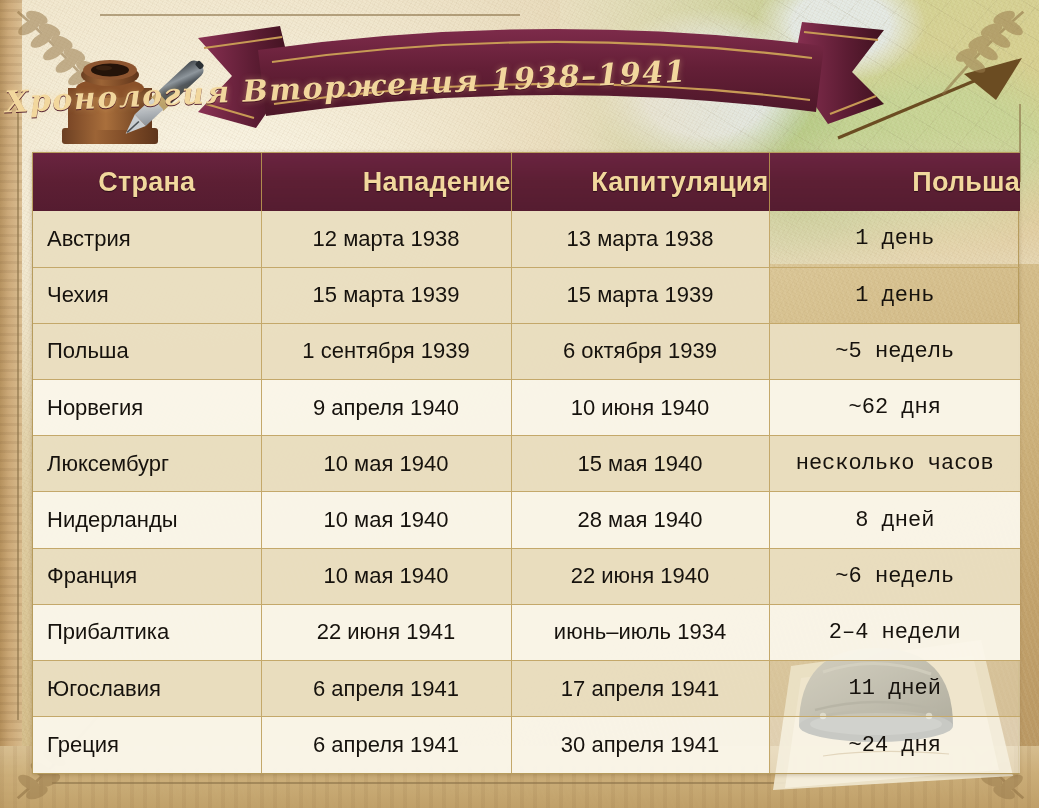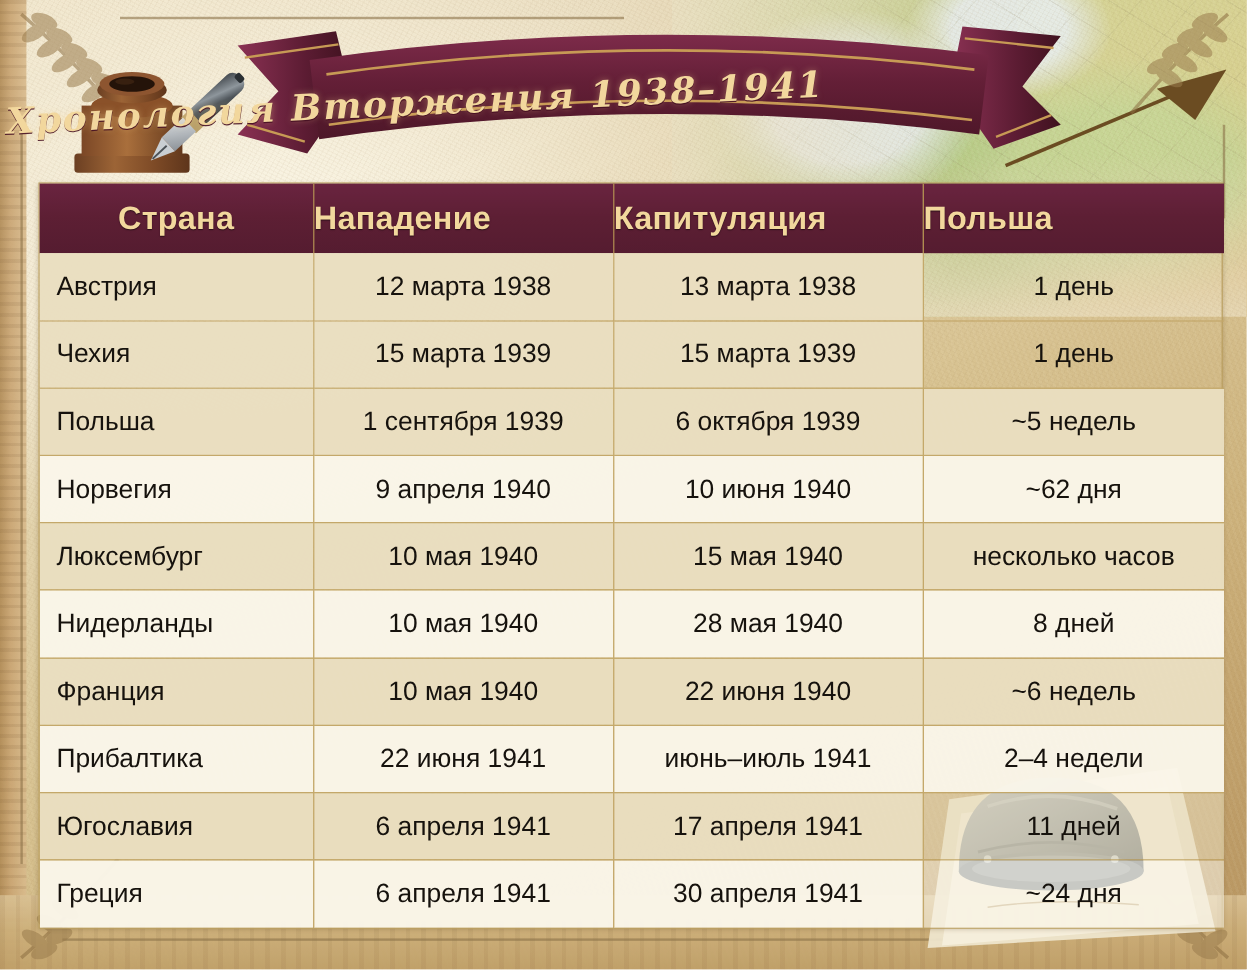--- a/index.html
+++ b/index.html
@@ -130,40 +130,40 @@
   #chronology col.c-attack  { width: 250px; }
   #chronology col.c-cap     { width: 258px; }
   #chronology col.c-time    { width: 251px; }
 
   #chronology thead th {
     background: linear-gradient(180deg, #6a2440 0%, #5d1f34 48%, #551c30 100%);
     color: #f2d89d;
     font-size: 27px;
     font-weight: bold;
     height: 58px;
-    text-align: left;
+    text-align: right;
     border-right: 1px solid #b08b4e;
     text-shadow: 0 1px 1px rgba(0,0,0,.55);
     letter-spacing: .2px;
   }
   #chronology thead th:last-child { border-right: none; }
   #chronology thead th.th-country { text-align: center; }
 
   #chronology tbody td {
     height: 52px;
     font-size: 22px;
     color: #16120d;
     text-align: center;
     border-right: 1px solid #c4a86a;
     border-bottom: 1px solid #c4a86a;
     padding: 0 8px;
     white-space: nowrap;
     overflow: hidden;
   }
-  #chronology tbody td:last-child { border-right: none; }
+  #chronology tbody td:last-child { border-right: none; font-family: Liberation Mono, monospace; }
   #chronology tbody tr:last-child td { border-bottom: none; }
   #chronology tbody td.country {
     text-align: left;
     padding-left: 14px;
   }
 
   
   tr.stripe-dark  td { background: rgba(233,222,192,.97); }
   tr.stripe-light td { background: rgba(250,246,233,.97); }
 
@@ -415,21 +415,21 @@
         <tr class="stripe-dark">
           <td class="country">Франция</td>
           <td>10 мая 1940</td>
           <td>22 июня 1940</td>
           <td>~6 недель</td>
         </tr>
 
         <tr class="stripe-light">
           <td class="country">Прибалтика</td>
           <td>22 июня 1941</td>
-          <td>июнь–июль 1941</td>
+          <td>июнь–июль 1934</td>
           <td>2–4 недели</td>
         </tr>
 
         <tr class="stripe-dark">
           <td class="country">Югославия</td>
           <td>6 апреля 1941</td>
           <td>17 апреля 1941</td>
           <td class="time-translucent-dark">11 дней</td>
         </tr>
 

